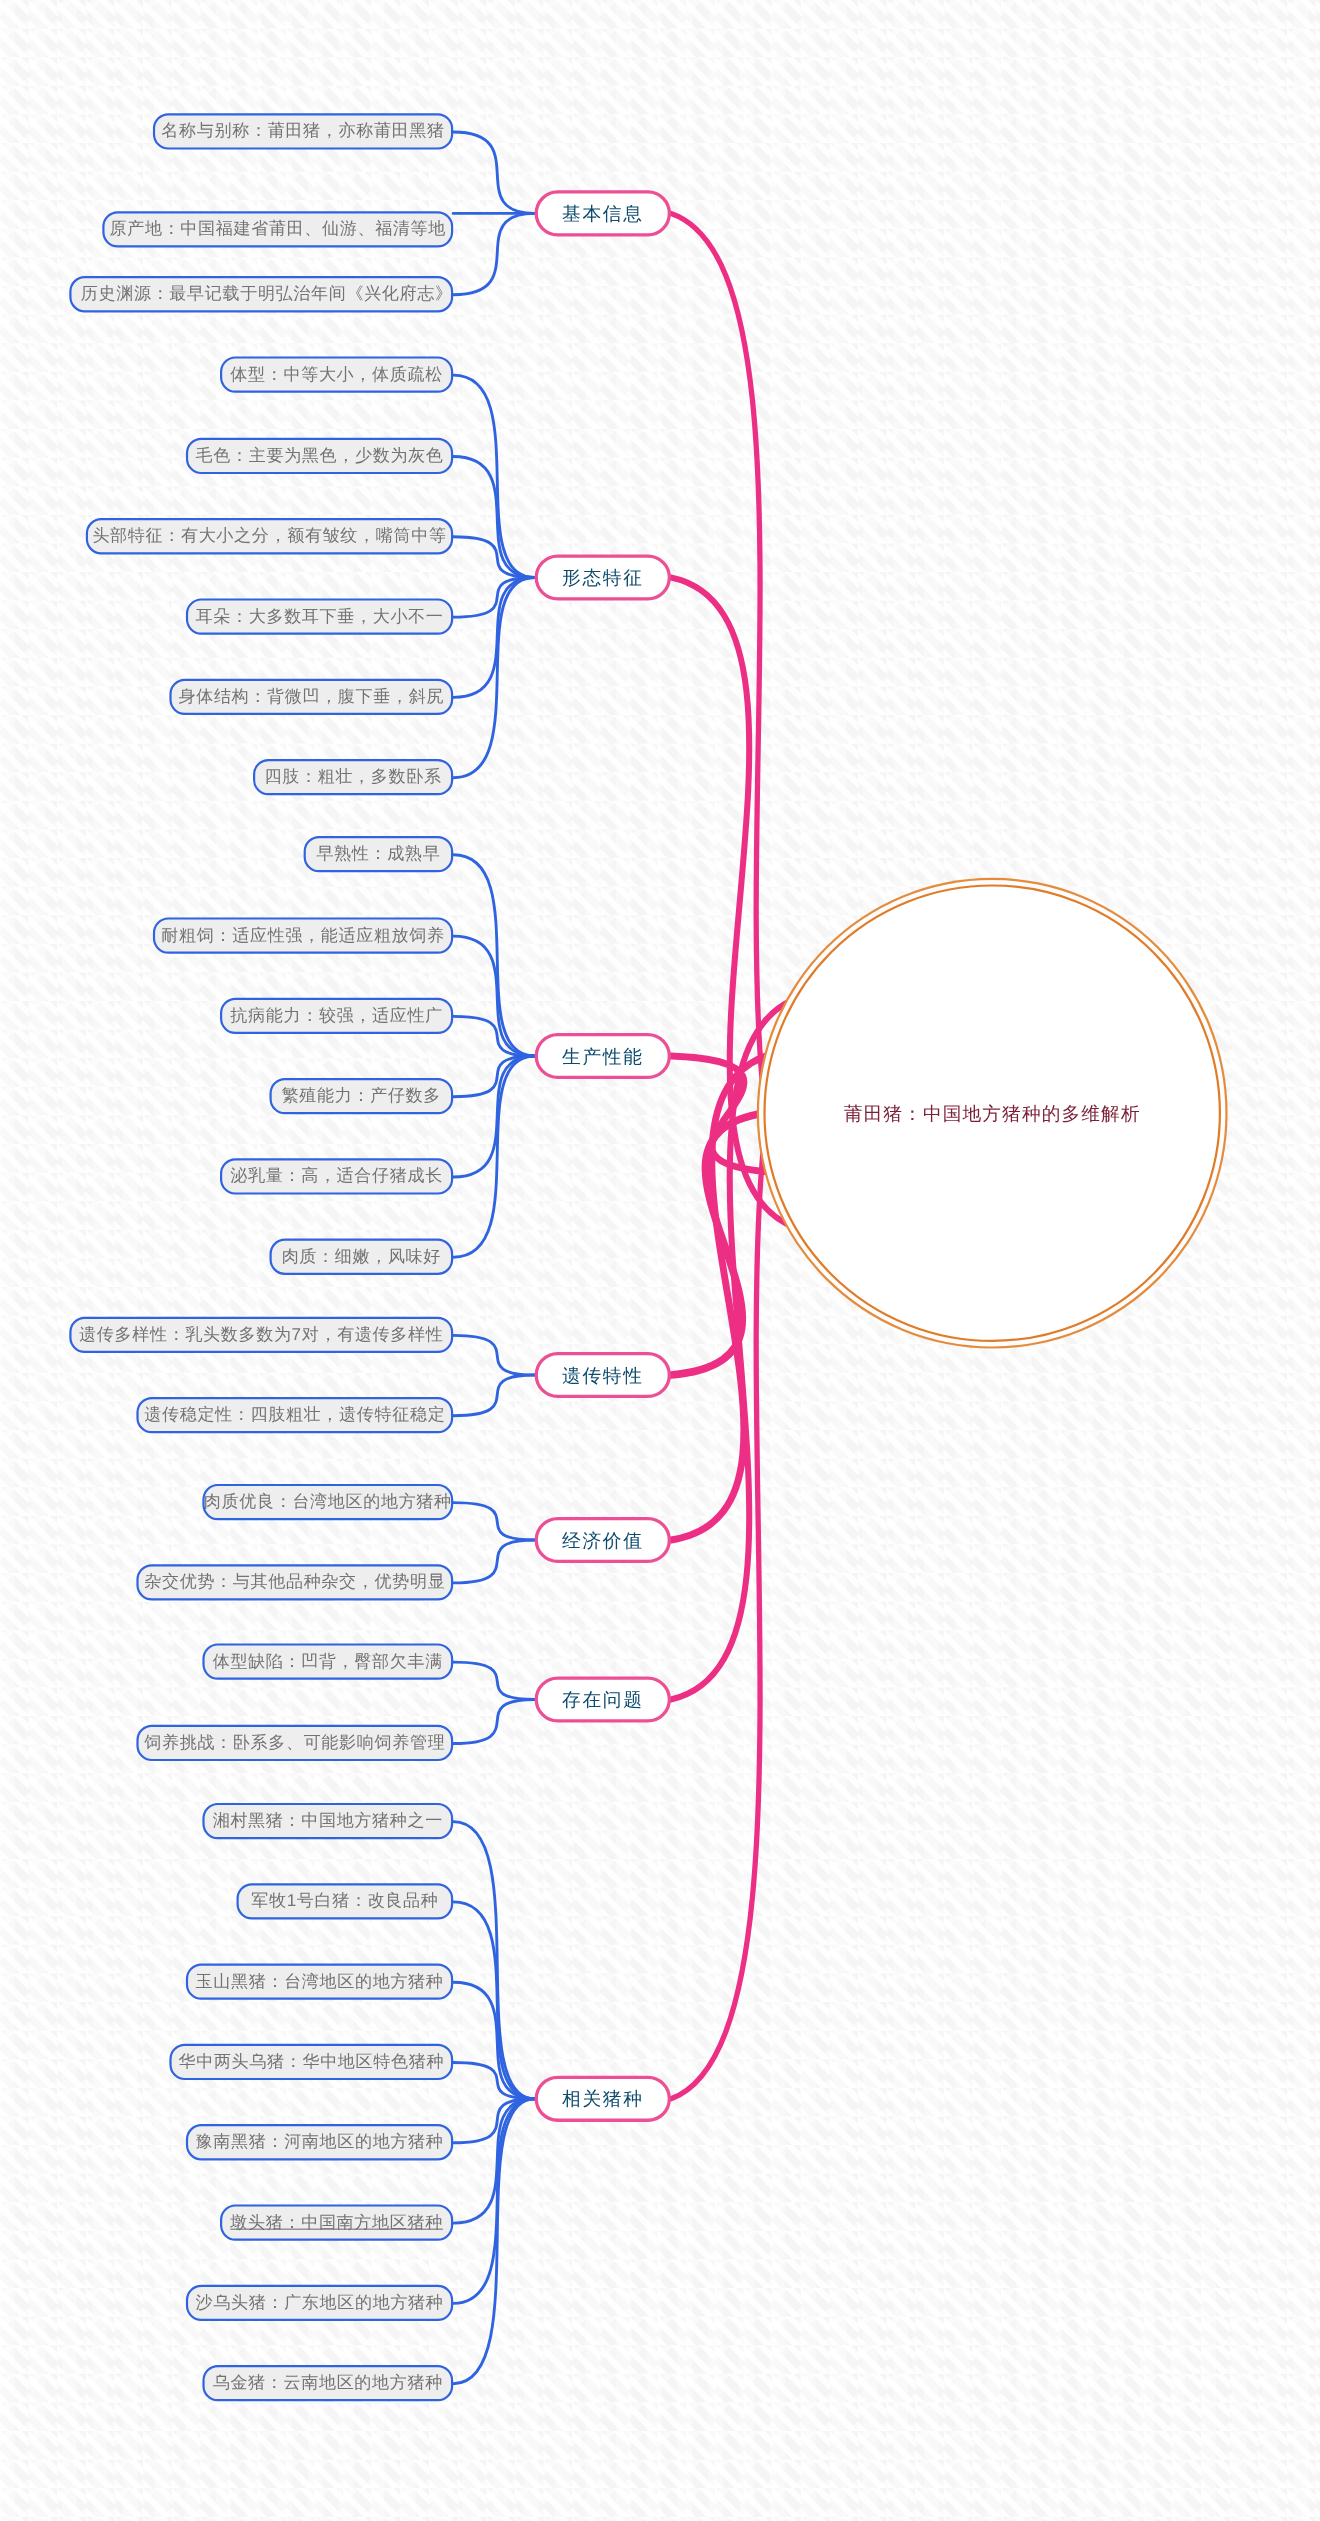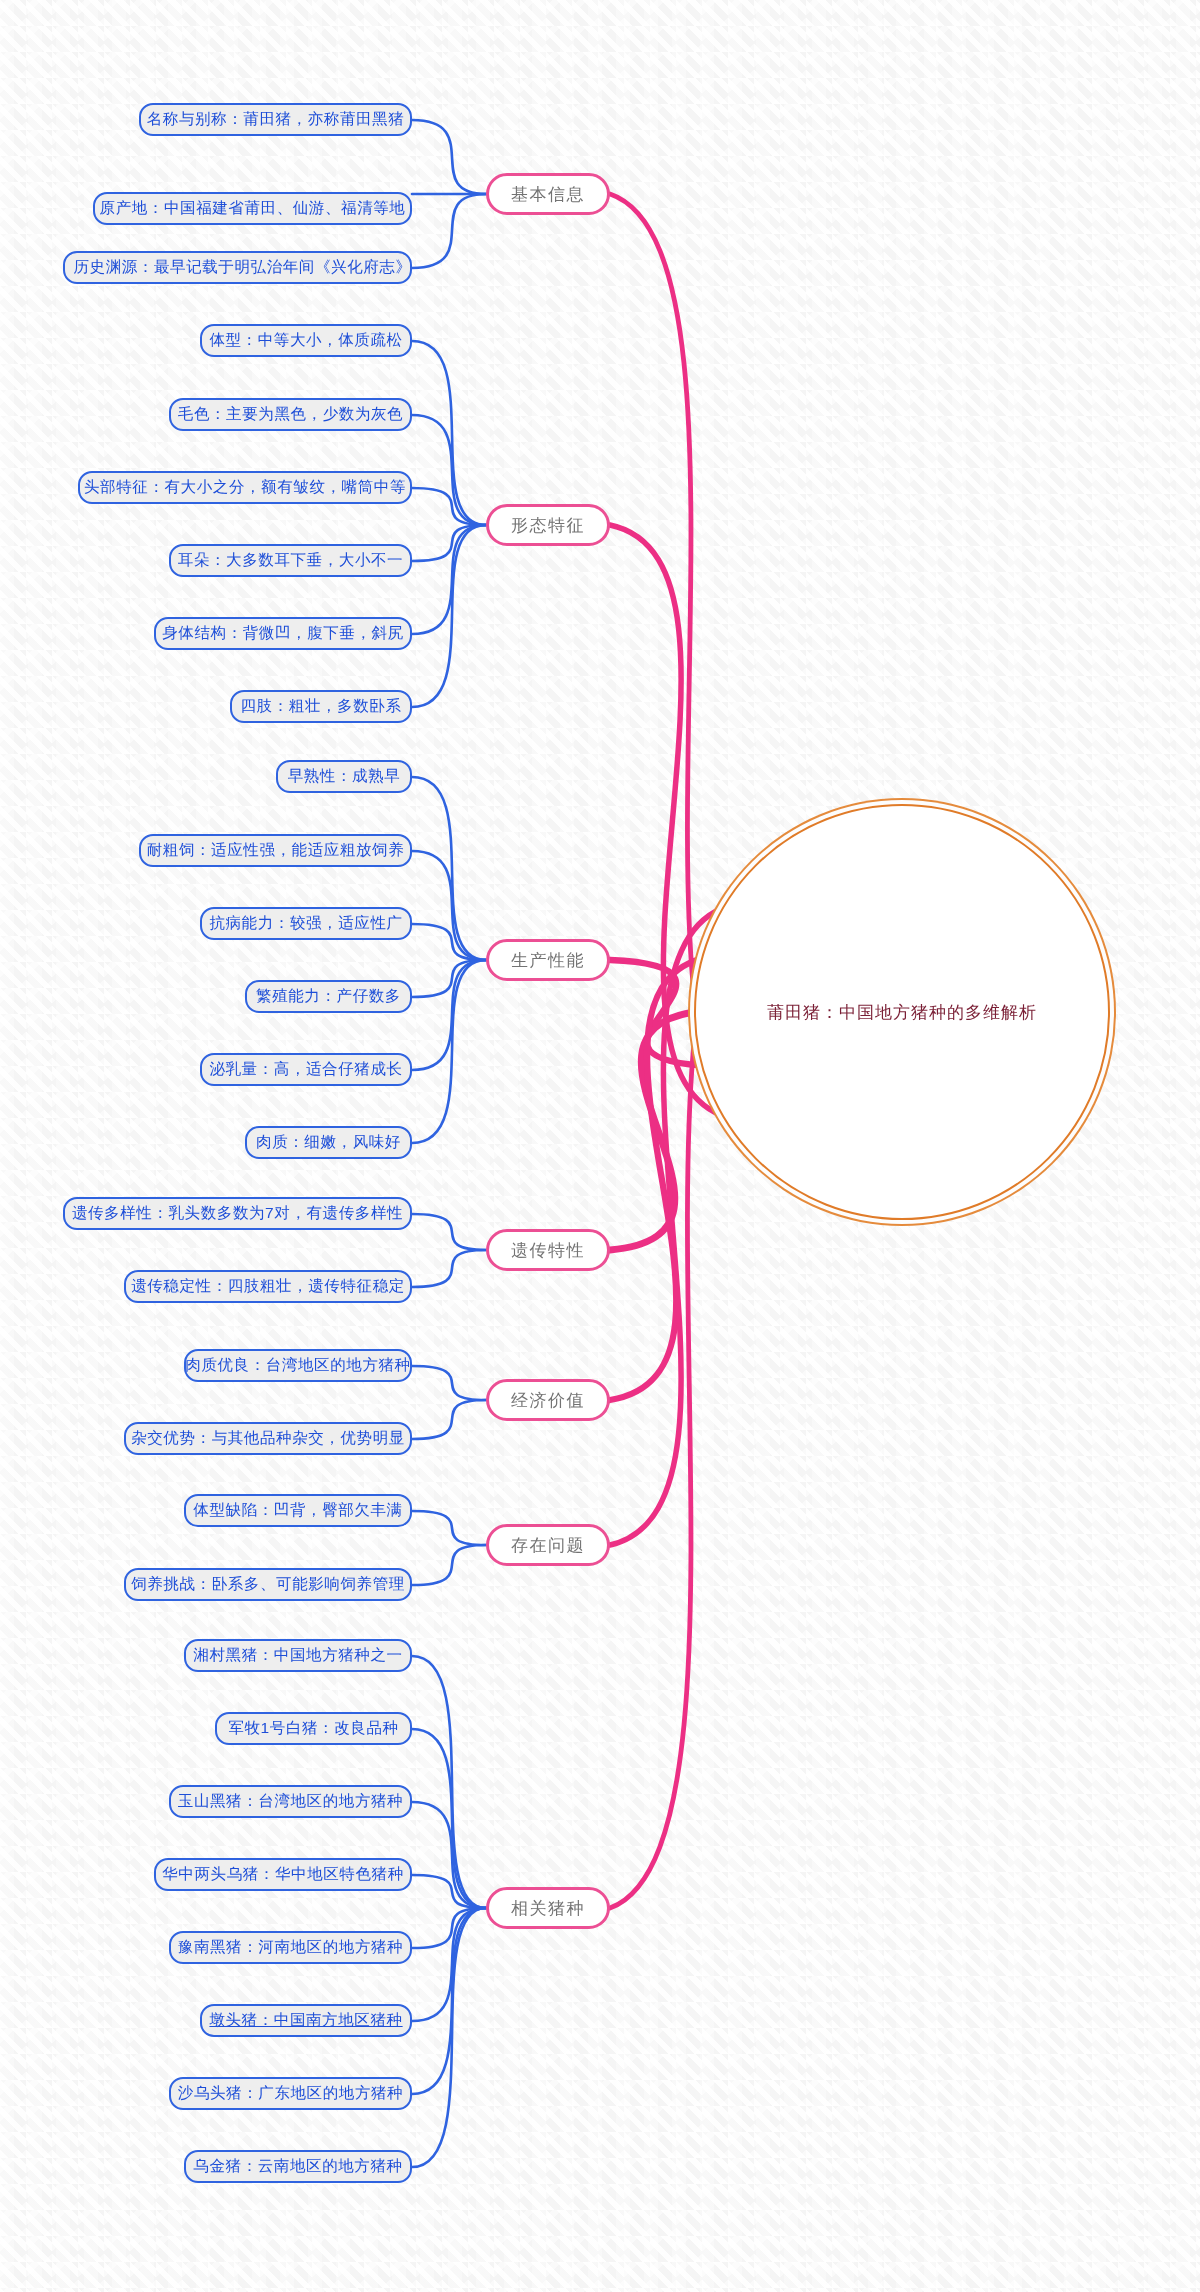--- a/index.html
+++ b/index.html
@@ -37,32 +37,32 @@
     color:#7a1f35;
     font-size:17px;
     letter-spacing:1px;
   }
 
   
   .branch{
     border-radius:999px;
     background:#ffffff;
     border:3px solid #ec4f94;
-    color:#737373;
+    color:#0c4a6e;
     font-size:17px;
     letter-spacing:1.5px;
     height:42px;
   }
 
   
   .leaf{
     border-radius:14px;
     background:#eeeeee;
     border:2.5px solid #2f63e0;
-    color:#1d4ed8;
+    color:#737373;
     font-size:15.5px;
     letter-spacing:.6px;
     height:33px;
     padding:0 14px;
   }
 </style>
 </head>
 <body>
 
 <div id="stage">

